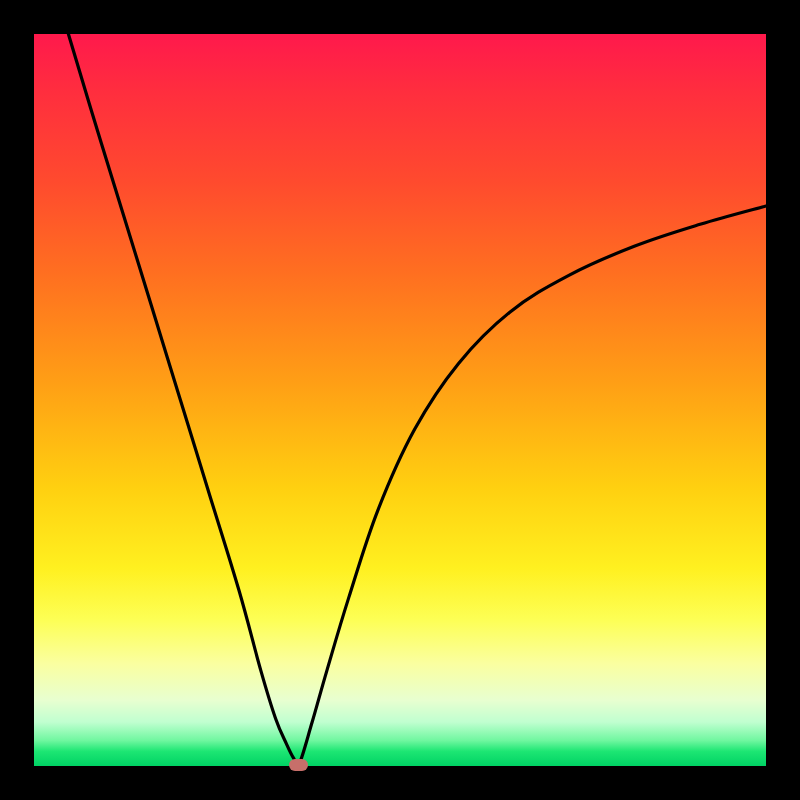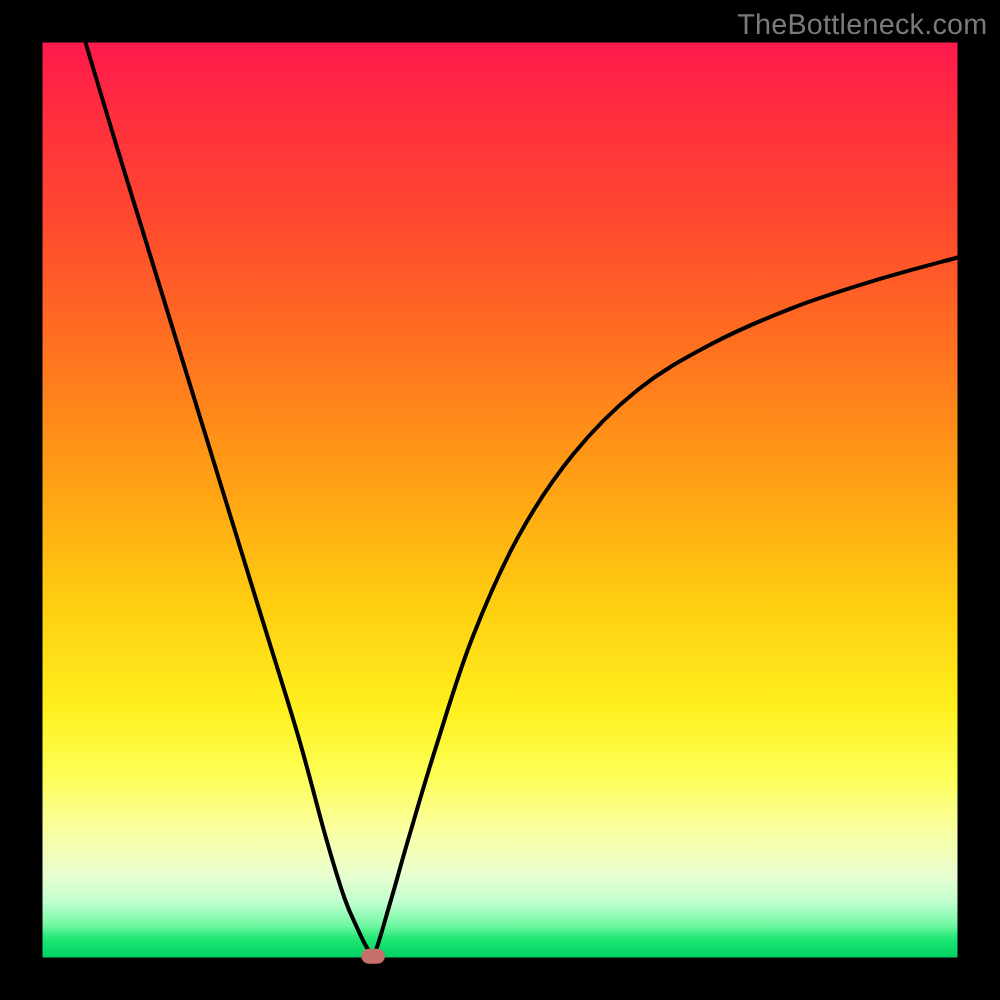--- a/index.html
+++ b/index.html
@@ -72,14 +72,13 @@
 </head>
 <body>
 
 <div class="frame">
   <div class="plot">
     <svg class="curve" viewBox="0 0 732 732" preserveAspectRatio="none">
       <path id="curve-path" fill="none" stroke="#000" stroke-width="3.2" stroke-linecap="round" stroke-linejoin="round" d="M 34.40 0.00 C 38.75 14.49, 48.94 48.90, 58.56 80.52 C 68.18 112.14, 77.30 141.42, 87.84 175.68 C 98.38 209.94, 106.58 236.58, 117.12 270.84 C 127.66 305.10, 135.86 331.74, 146.40 366.00 C 156.94 400.26, 165.14 426.90, 175.68 461.16 C 186.22 495.42, 195.74 524.70, 204.96 556.32 C 214.18 587.94, 220.33 613.78, 226.92 636.84 C 233.51 659.90, 236.95 671.24, 241.56 684.42 C 246.17 697.60, 249.25 702.79, 252.54 710.04 C 255.83 717.29, 257.62 720.99, 259.86 724.68 C 262.10 728.37, 261.69 737.12, 264.98 730.54 C 268.28 723.95, 273.15 704.95, 278.16 688.08 C 283.17 671.21, 286.21 659.24, 292.80 636.84 C 299.39 614.44, 305.54 592.63, 314.76 563.64 C 323.98 534.65, 332.18 506.10, 344.04 475.80 C 355.90 445.50, 366.15 421.63, 380.64 395.28 C 395.13 368.93, 407.43 350.48, 424.56 329.40 C 441.69 308.32, 456.04 293.97, 475.80 278.16 C 495.56 262.35, 511.96 253.42, 534.36 241.56 C 556.76 229.70, 576.52 221.50, 600.24 212.28 C 623.96 203.06, 642.40 197.57, 666.12 190.32 C 689.84 183.07, 720.14 175.31, 732.00 172.02"></path>
     </svg>
     <div id="marker" class="marker" style="left: 255.484px; top: 724.536px;"></div>
   </div>
-  <div class="watermark">TheBottleneck.com</div>
 </div>
 
 </body></html>

